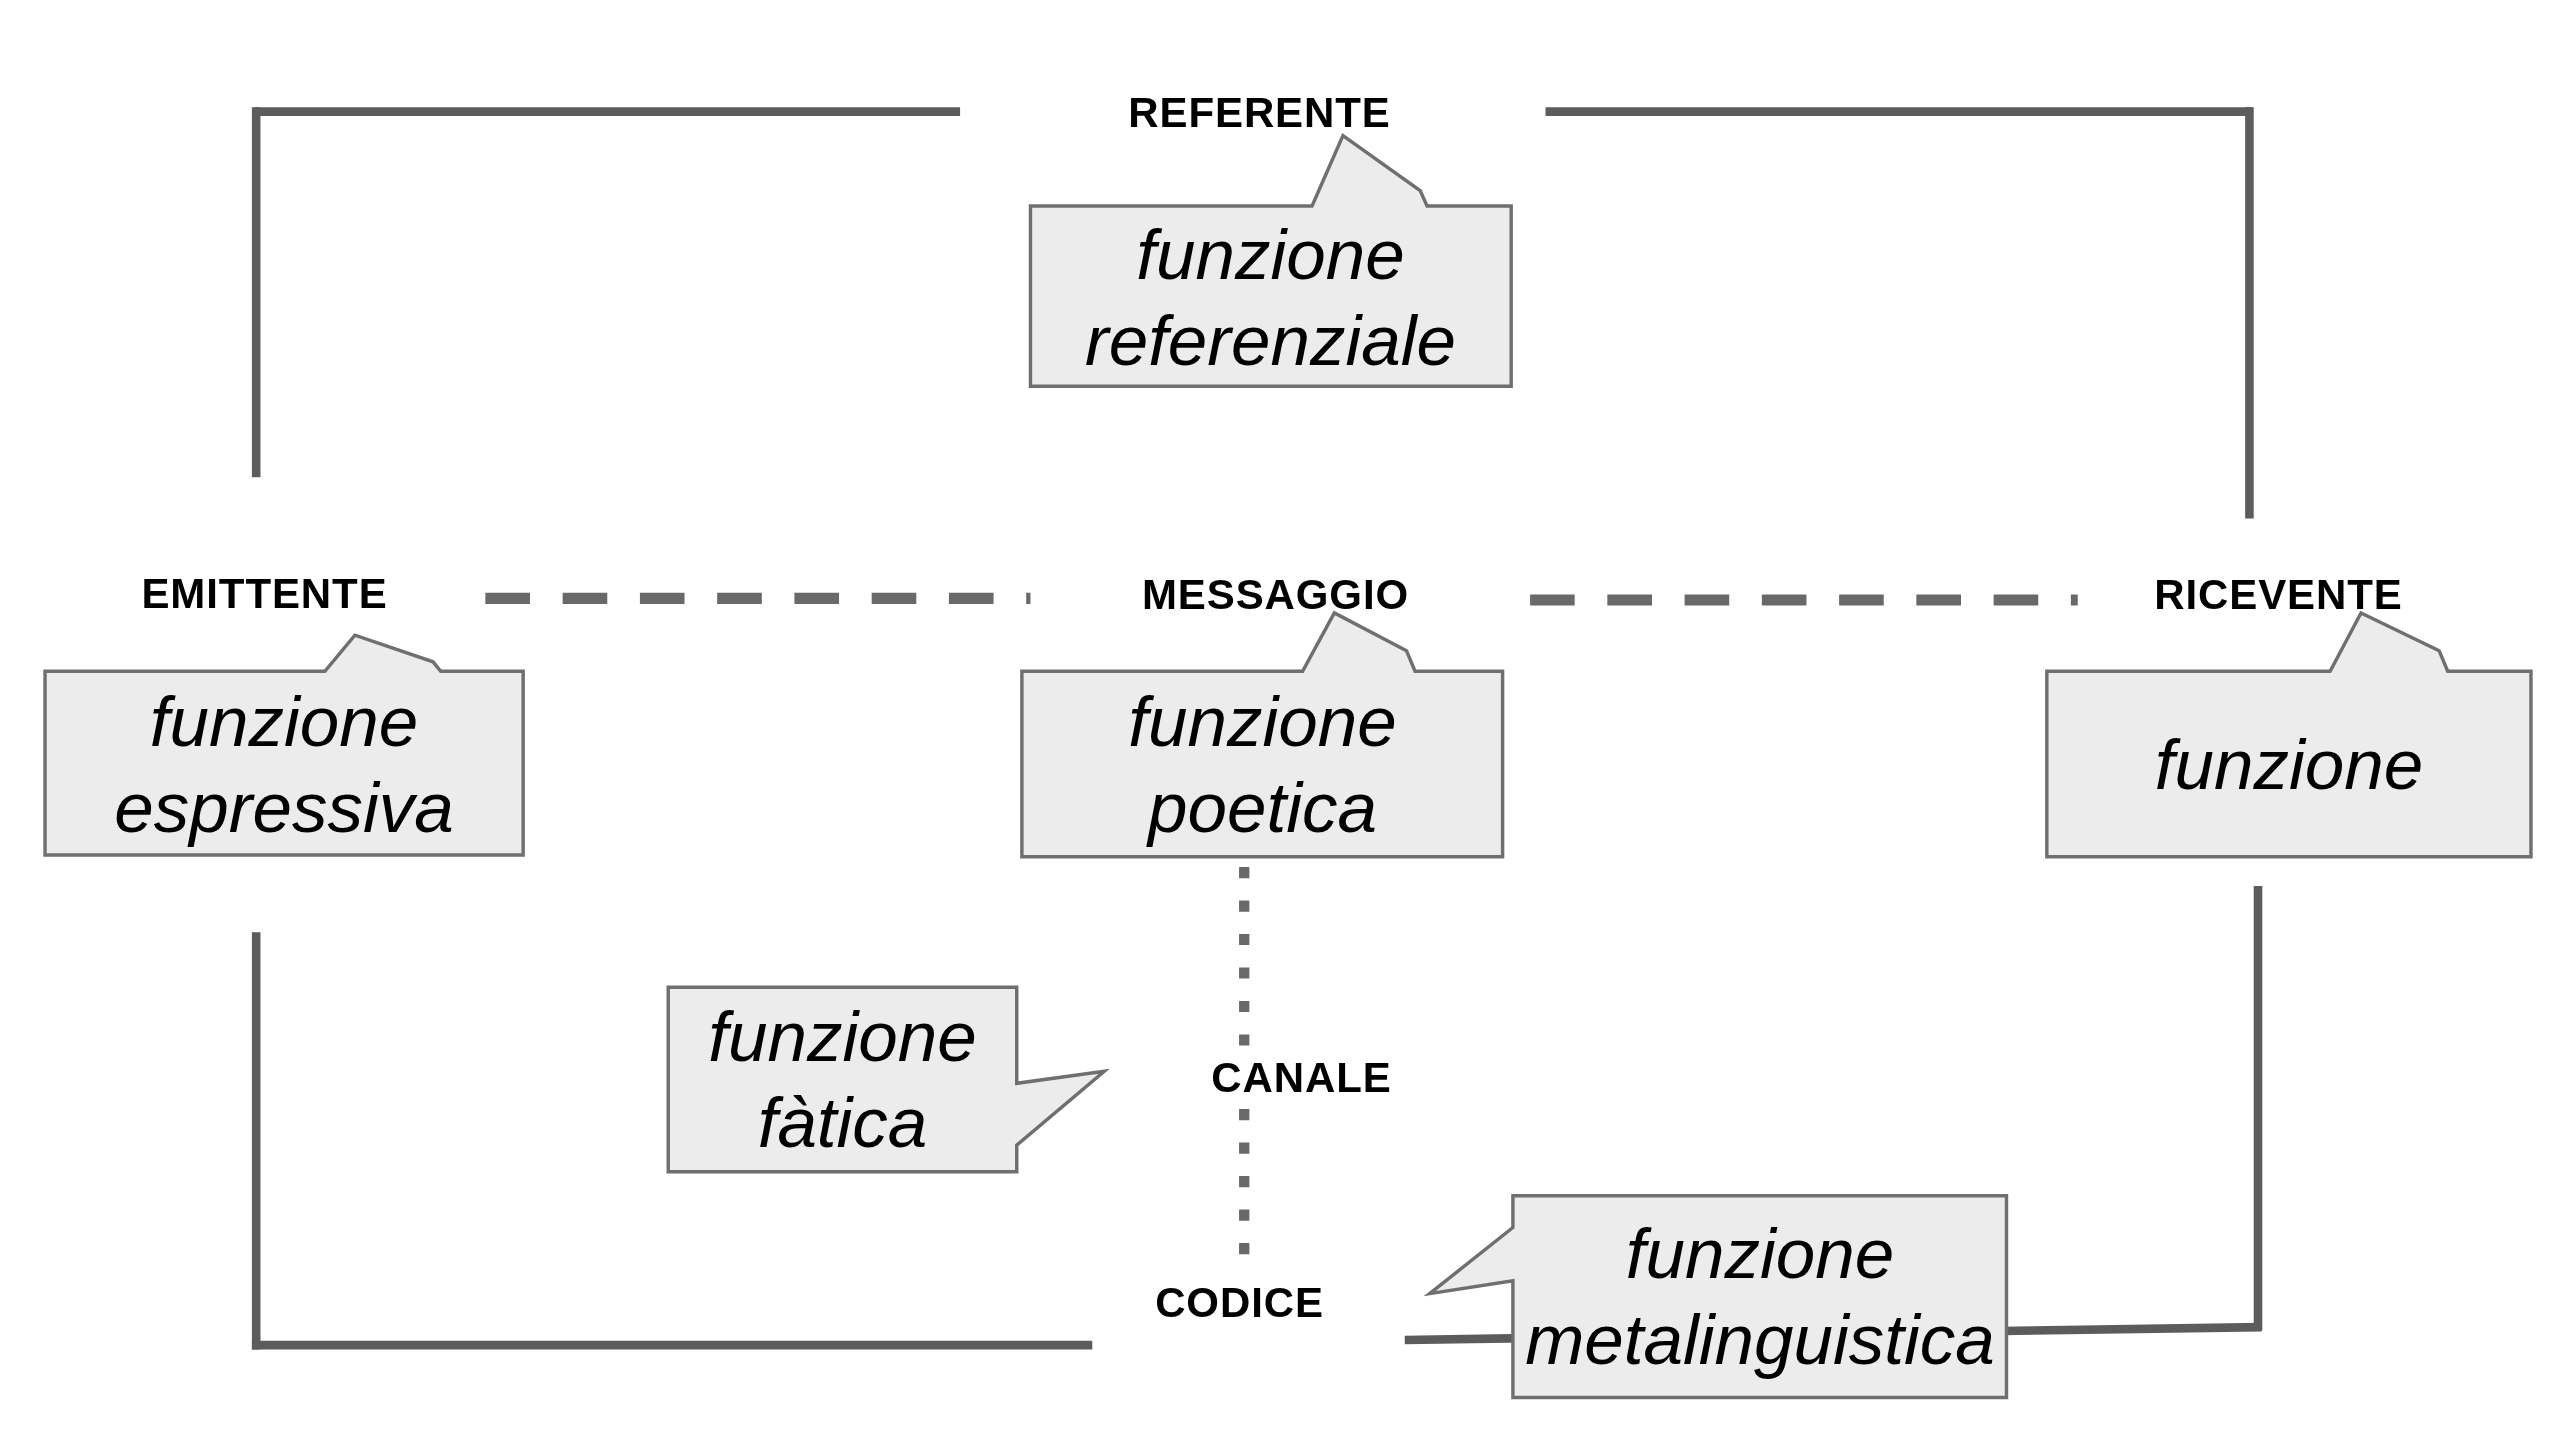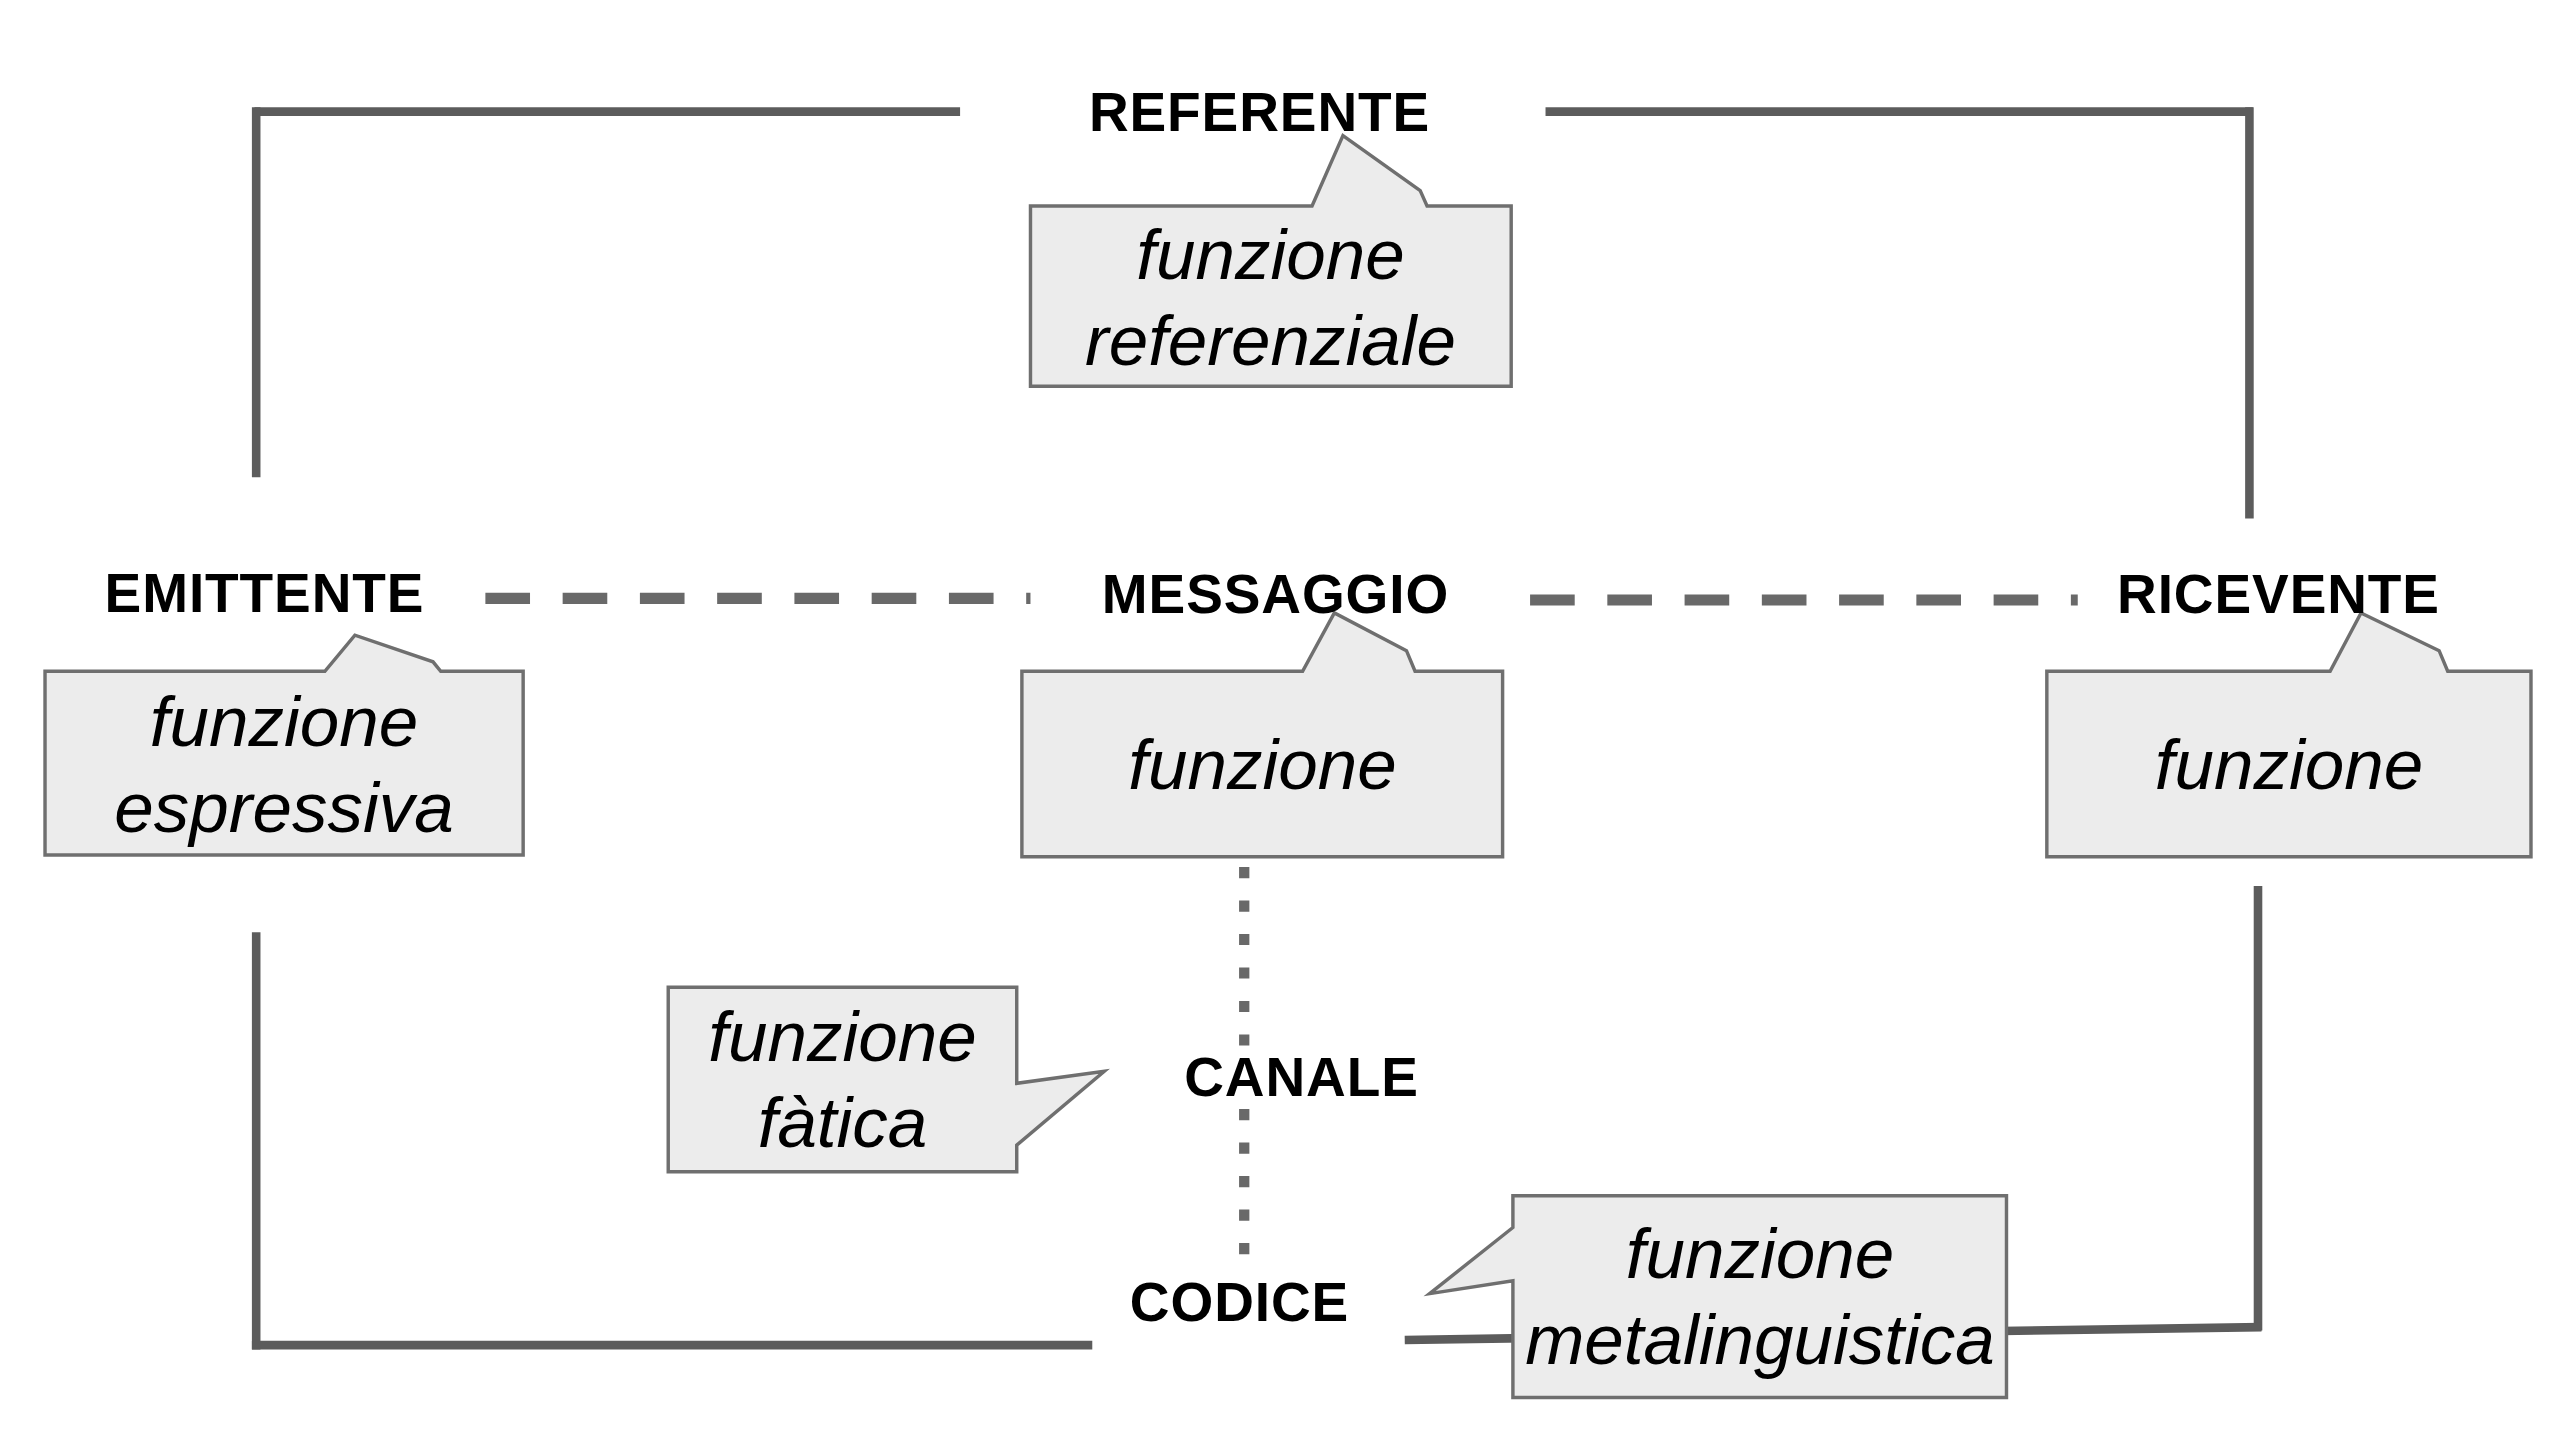--- a/index.html
+++ b/index.html
@@ -21,21 +21,21 @@
     top: 0;
     width: 2576px;
     height: 1449px;
   }
   .node-label {
     position: absolute;
     width: 601px;
     height: 79px;
     line-height: 79px;
     text-align: center;
-    font-size: 55px;
+    font-size: 42px;
     font-weight: bold;
     color: #000000;
     letter-spacing: 0.9px;
     white-space: nowrap;
   }
   .callout-text {
     position: absolute;
     display: flex;
     flex-direction: column;
     align-items: center;
@@ -92,20 +92,21 @@
   <div class="callout-text" style="left:1030px; top:210px; width:481px; height:175px;">
     <span>funzione</span>
     <span>referenziale</span>
   </div>
   <div class="callout-text" style="left:45px; top:675px; width:478px; height:179px;">
     <span>funzione</span>
     <span>espressiva</span>
   </div>
   <div class="callout-text" style="left:1022px; top:675px; width:481px; height:180px;">
     <span>funzione</span>
+    <span>poetica</span>
   </div>
   <div class="callout-text" style="left:2047px; top:675px; width:484px; height:180px;">
     <span>funzione</span>
   </div>
   <div class="callout-text" style="left:668px; top:989px; width:349px; height:181px;">
     <span>funzione</span>
     <span>fàtica</span>
   </div>
   <div class="callout-text" style="left:1513px; top:1198px; width:494px; height:198px;">
     <span>funzione</span>

